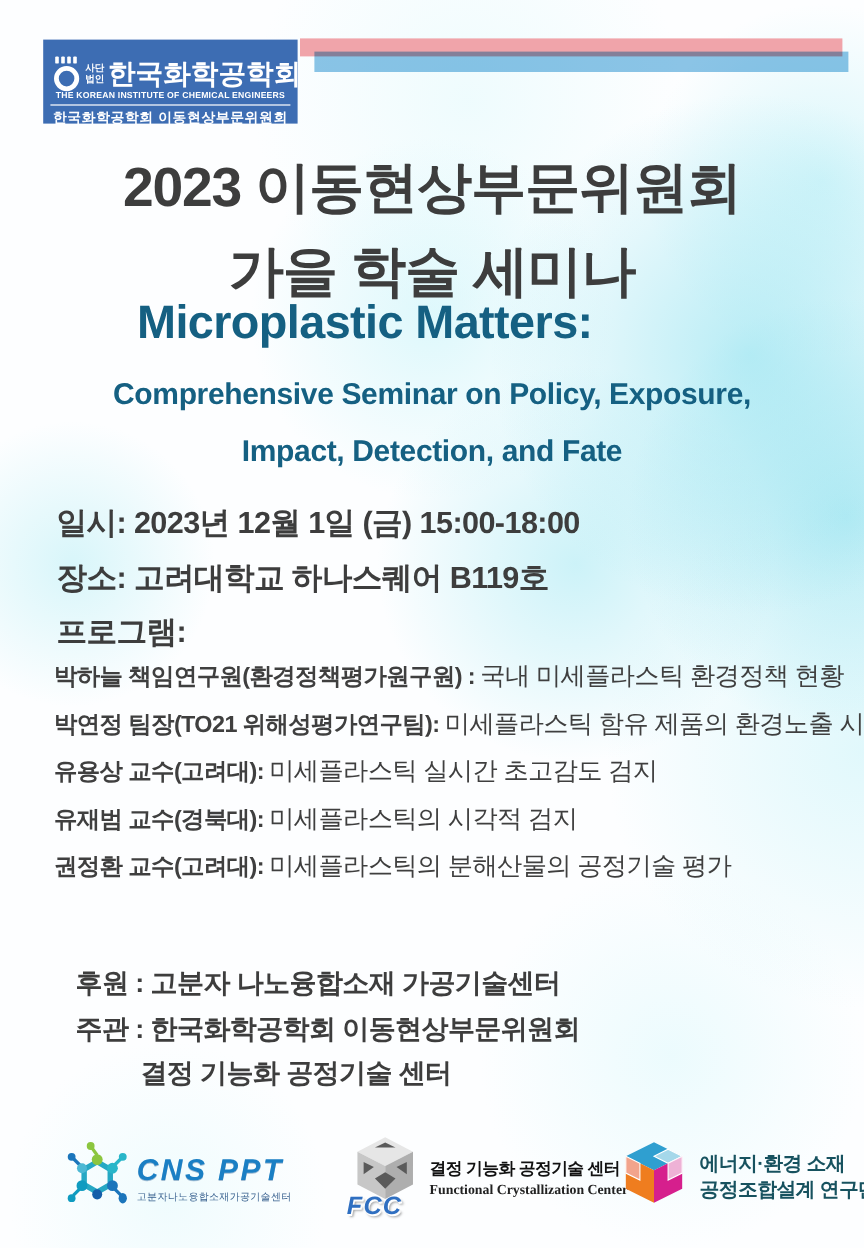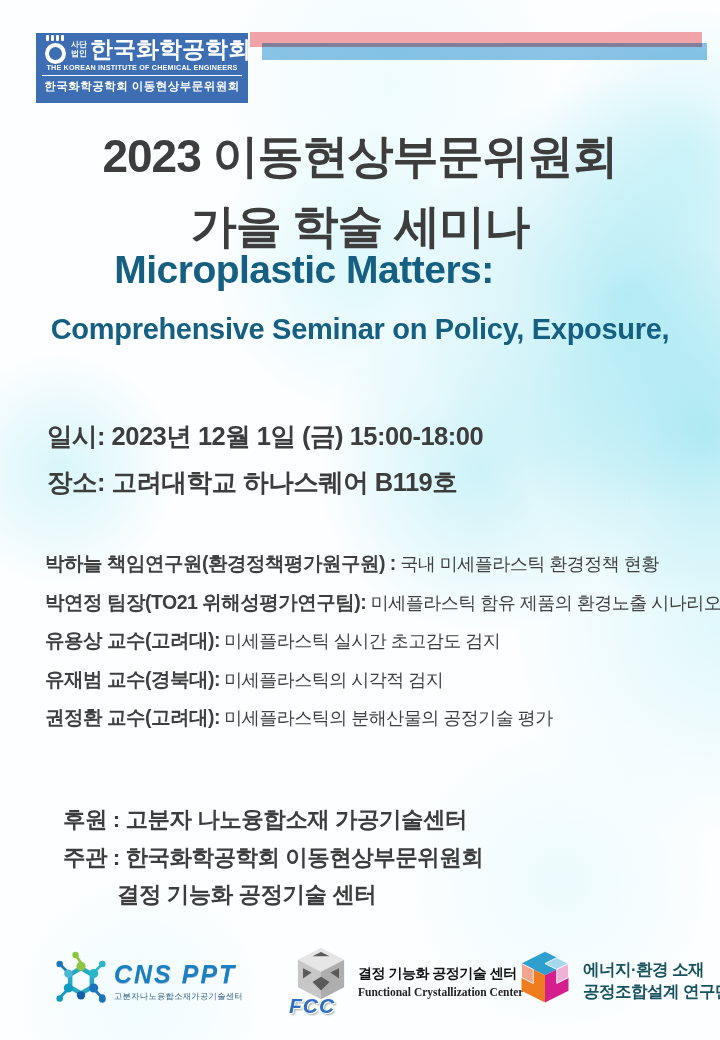--- a/index.html
+++ b/index.html
@@ -14,49 +14,49 @@
       radial-gradient(circle 210px at 360px 265px, rgba(190,242,248,.5) 0%, rgba(190,242,248,0) 72%),
       radial-gradient(circle 170px at 60px 470px, rgba(160,233,242,.4) 0%, rgba(160,233,242,0) 70%),
       radial-gradient(circle 300px at 720px 625px, rgba(185,240,247,.42) 0%, rgba(185,240,247,0) 72%),
       radial-gradient(circle 230px at 560px 880px, rgba(200,245,250,.32) 0%, rgba(200,245,250,0) 70%),
       radial-gradient(circle 190px at 140px 1000px, rgba(205,246,250,.28) 0%, rgba(205,246,250,0) 70%),
       radial-gradient(circle 250px at 390px 85px, rgba(215,248,251,.38) 0%, rgba(215,248,251,0) 72%),
       radial-gradient(circle 210px at 685px 150px, rgba(165,235,244,.42) 0%, rgba(165,235,244,0) 70%);
   }
   
   .kiche-box{position:absolute;left:36px;top:33px;width:212px;height:70px;background:#3d6db3;
-    color:#fff;box-sizing:border-box;padding:0 6px 3px;}
+    color:#fff;box-sizing:border-box;padding:12px 6px 3px;}
   .kiche-top{display:flex;align-items:center;gap:3px;height:32px;}
   .kiche-symbol{width:26px;text-align:center;flex:0 0 auto;}
   .crown{height:7px;line-height:0;}
   .crown i{display:inline-block;width:3px;height:6px;background:#fff;margin:0 1px;border-radius:1px;}
   .ring{width:13px;height:13px;border:4px solid #fff;border-radius:50%;margin:1px auto 0;}
   .kiche-prefix{font-size:8px;line-height:9px;font-weight:bold;flex:0 0 auto;}
   .kiche-name{font-size:23px;font-weight:bold;letter-spacing:0;white-space:nowrap;flex:0 0 auto;}
   .kiche-en{font-size:7.2px;font-weight:bold;letter-spacing:.2px;text-align:center;white-space:nowrap;margin-top:-2px;}
   .kiche-divider{border-top:1.5px solid #fff;margin:3px 0 3px;}
   .kiche-committee{font-size:11.5px;font-weight:bold;text-align:center;white-space:nowrap;letter-spacing:.5px;}
   .stripe{position:absolute;}
   .stripe-pink{left:250px;top:32px;width:452px;height:15px;background:#f0a4aa;}
   .stripe-blue{left:262px;top:43px;width:445px;height:17px;background:#8cc5e6;mix-blend-mode:multiply;}
   
   .title-kr{position:absolute;left:0;top:121px;width:720px;text-align:center;
     font-size:46px;line-height:70px;font-weight:bold;color:#3d3d3d;letter-spacing:-1px;}
   .title-en{position:absolute;left:0;top:248px;width:608px;text-align:center;
     font-size:39px;font-weight:bold;color:#156082;letter-spacing:-.5px;}
   .subtitle-en{position:absolute;left:0;top:306px;width:720px;text-align:center;
-    font-size:29px;line-height:47px;font-weight:bold;color:#156082;letter-spacing:-.3px;}
+    font-size:25px;line-height:47px;font-weight:bold;color:#156082;letter-spacing:-.3px;}
   
   .info{position:absolute;left:47px;top:414px;font-size:25.5px;line-height:45.5px;
     font-weight:bold;color:#3d3d3d;letter-spacing:-.5px;}
   
   .program{position:absolute;left:45px;top:545px;margin:0;padding:0;list-style:none;
     line-height:37.6px;color:#3f3f3f;white-space:nowrap;}
   .program .speaker{font-size:19.5px;font-weight:bold;letter-spacing:-.5px;}
-  .program .topic{font-size:18px;letter-spacing:-.5px;}
+  .program .topic{font-size:21px;letter-spacing:-.5px;}
   
   .hosts{position:absolute;left:63px;top:801px;font-size:22.5px;line-height:37.5px;
     font-weight:bold;color:#3d3d3d;letter-spacing:-.5px;}
   .hosts .indent{padding-left:54px;}
   
   .logo-cnsppt{position:absolute;left:52px;top:950px;display:flex;align-items:center;gap:4px;}
   .cns-text{display:flex;flex-direction:column;}
   .cns-name{font-size:25px;font-weight:900;font-style:italic;color:#1a7fc4;letter-spacing:2px;
     text-shadow:0 1px 0 rgba(10,70,130,.35);}
   .cns-caption{font-size:8.3px;color:#39618f;letter-spacing:.3px;margin-top:2px;}
@@ -94,25 +94,27 @@
   <div class="stripe stripe-pink"></div>
   <div class="stripe stripe-blue"></div>
 
   <div class="title-kr">
     <div>2023 이동현상부문위원회</div>
     <div>가을 학술 세미나</div>
   </div>
   <div class="title-en">Microplastic Matters:</div>
   <div class="subtitle-en">
     <div>Comprehensive Seminar on Policy, Exposure,</div>
+    <div>Impact, Detection, and Fate</div>
   </div>
 
   <div class="info">
     <div>일시: 2023년 12월 1일 (금) 15:00-18:00</div>
     <div>장소: 고려대학교 하나스퀘어 B119호</div>
+    <div>프로그램:</div>
   </div>
 
   <ul class="program">
     <li><span class="speaker">박하늘 책임연구원(환경정책평가원구원) :</span> <span class="topic">국내 미세플라스틱 환경정책 현황</span></li>
     <li><span class="speaker">박연정 팀장(TO21 위해성평가연구팀):</span> <span class="topic">미세플라스틱 함유 제품의 환경노출 시나리오</span></li>
     <li><span class="speaker">유용상 교수(고려대):</span> <span class="topic">미세플라스틱 실시간 초고감도 검지</span></li>
     <li><span class="speaker">유재범 교수(경북대):</span> <span class="topic">미세플라스틱의 시각적 검지</span></li>
     <li><span class="speaker">권정환 교수(고려대):</span> <span class="topic">미세플라스틱의 분해산물의 공정기술 평가</span></li>
   </ul>
 

